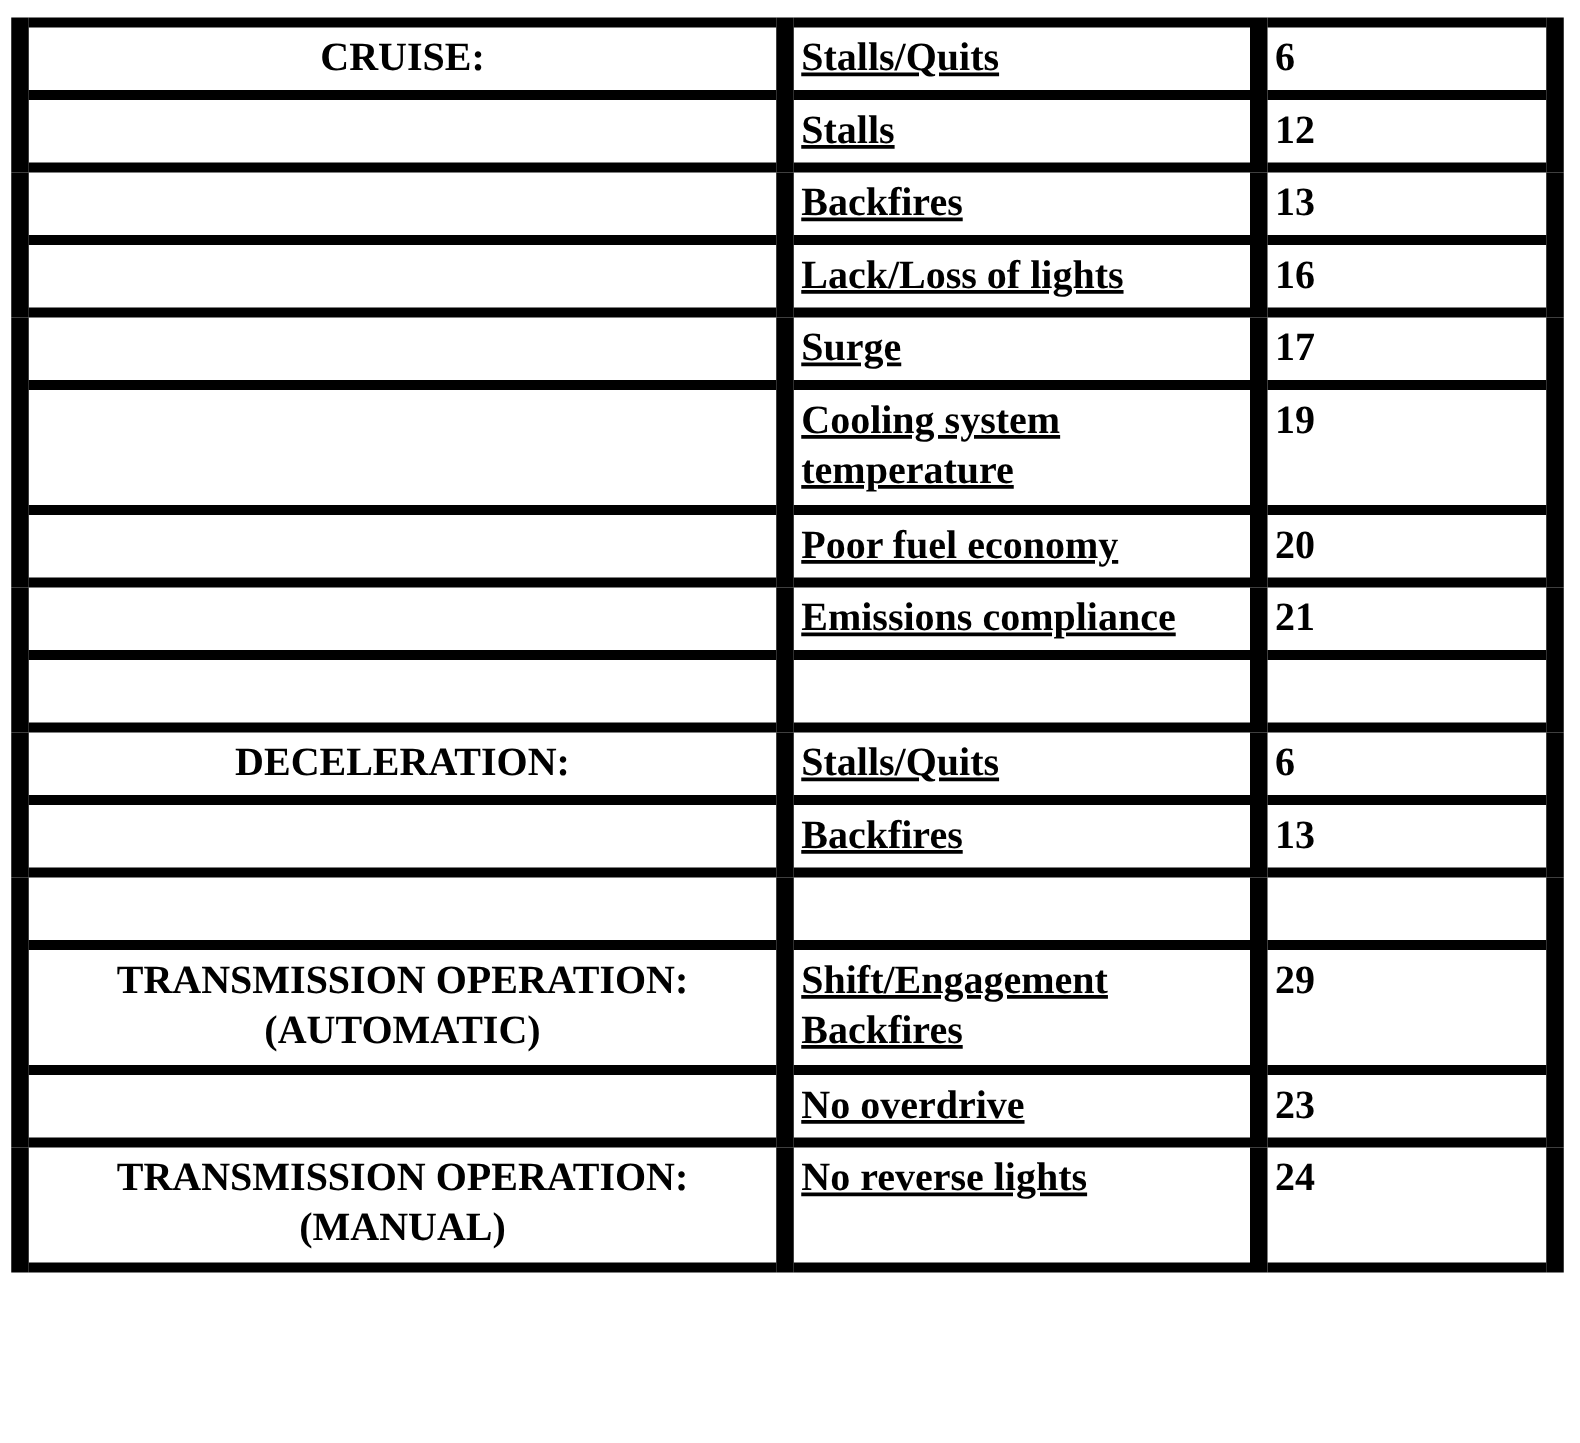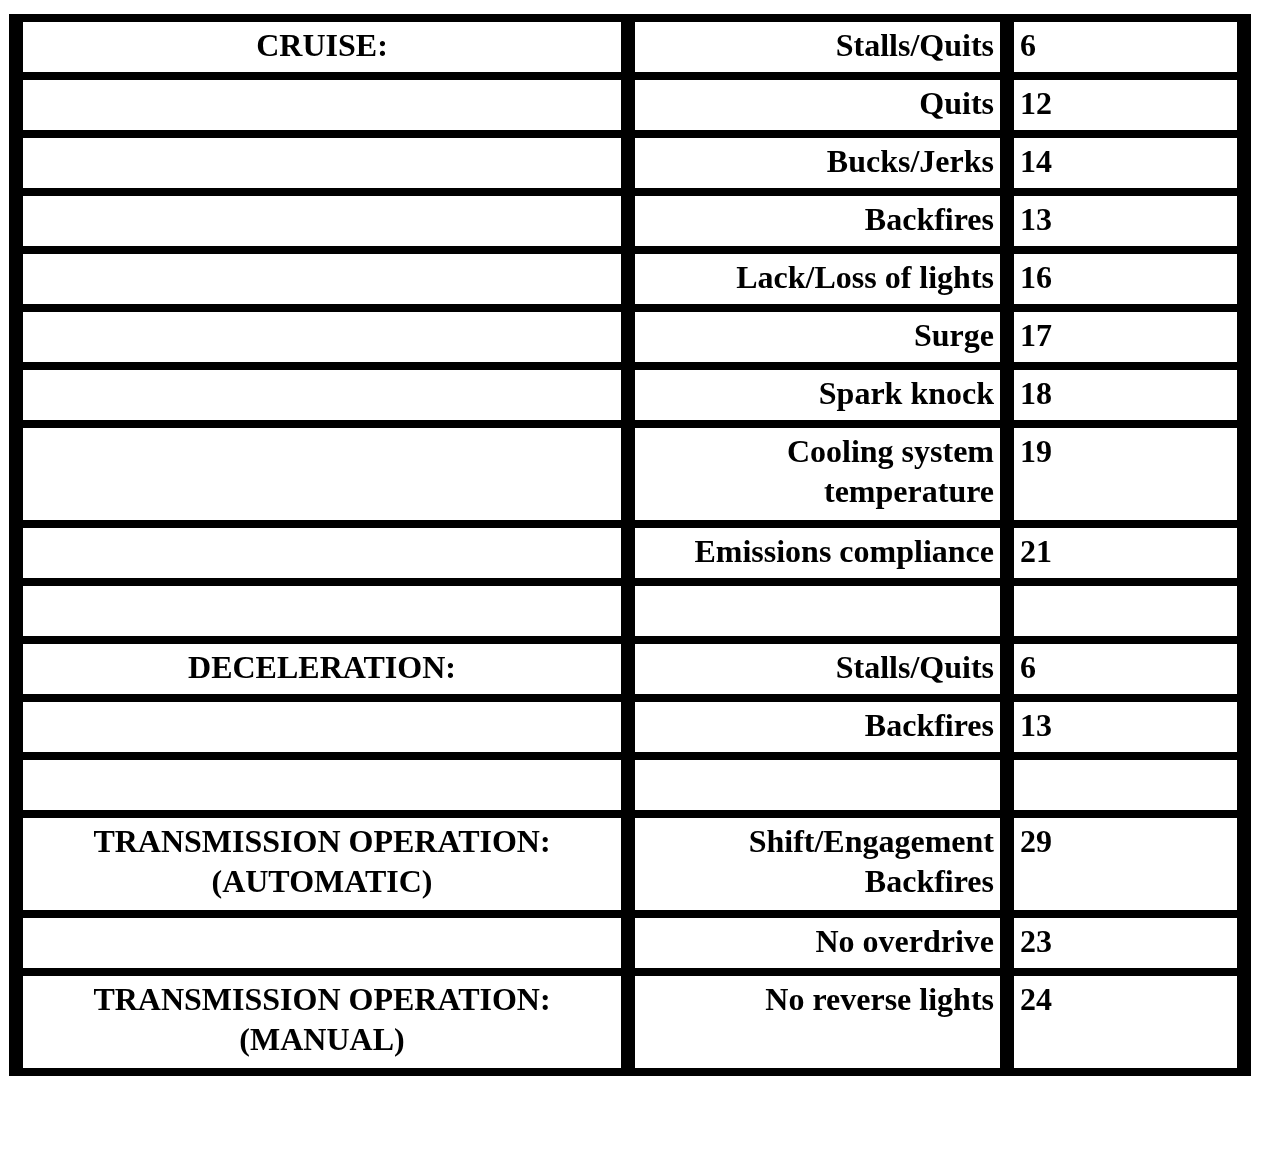--- a/index.html
+++ b/index.html
@@ -39,22 +39,23 @@
     padding: 3px 6px 0 6px;
     overflow: hidden;
   }
   tr.row-std { height: 58px; }
   tr.row-tall { height: 100px; }
   td.cell-category {
     text-align: center;
     white-space: pre-line;
   }
   td.cell-symptom {
-    text-align: right;
+    text-align: left;
     padding-left: 9px;
+    text-decoration: underline;
   }
   td.cell-number {
     text-align: left;
     padding-left: 10px;
   }
 </style>
 </head>
 <body>
 
 <div class="page">
@@ -65,52 +66,47 @@
       <col style="width: 237px">
     </colgroup>
     <tbody>
       <tr class="row-std">
         <td class="cell-category">CRUISE:</td>
         <td class="cell-symptom">Stalls/Quits</td>
         <td class="cell-number">6</td>
       </tr>
       <tr class="row-std">
         <td class="cell-category"></td>
-        <td class="cell-symptom">Quits</td>
+        <td class="cell-symptom">Stalls</td>
         <td class="cell-number">12</td>
-      </tr>
-      <tr class="row-std">
-        <td class="cell-category"></td>
-        <td class="cell-symptom">Bucks/Jerks</td>
-        <td class="cell-number">14</td>
       </tr>
       <tr class="row-std">
         <td class="cell-category"></td>
         <td class="cell-symptom">Backfires</td>
         <td class="cell-number">13</td>
       </tr>
       <tr class="row-std">
         <td class="cell-category"></td>
         <td class="cell-symptom">Lack/Loss of lights</td>
         <td class="cell-number">16</td>
       </tr>
       <tr class="row-std">
         <td class="cell-category"></td>
         <td class="cell-symptom">Surge</td>
         <td class="cell-number">17</td>
       </tr>
-      <tr class="row-std">
-        <td class="cell-category"></td>
-        <td class="cell-symptom">Spark knock</td>
-        <td class="cell-number">18</td>
-      </tr>
       <tr class="row-tall">
         <td class="cell-category"></td>
         <td class="cell-symptom">Cooling system temperature</td>
         <td class="cell-number">19</td>
+      </tr>
+      <tr class="row-std">
+        <td class="cell-category"></td>
+        <td class="cell-symptom">Poor fuel economy</td>
+        <td class="cell-number">20</td>
       </tr>
       <tr class="row-std">
         <td class="cell-category"></td>
         <td class="cell-symptom">Emissions compliance</td>
         <td class="cell-number">21</td>
       </tr>
       <tr class="row-std">
         <td class="cell-category"></td>
         <td class="cell-symptom"></td>
         <td class="cell-number"></td>

